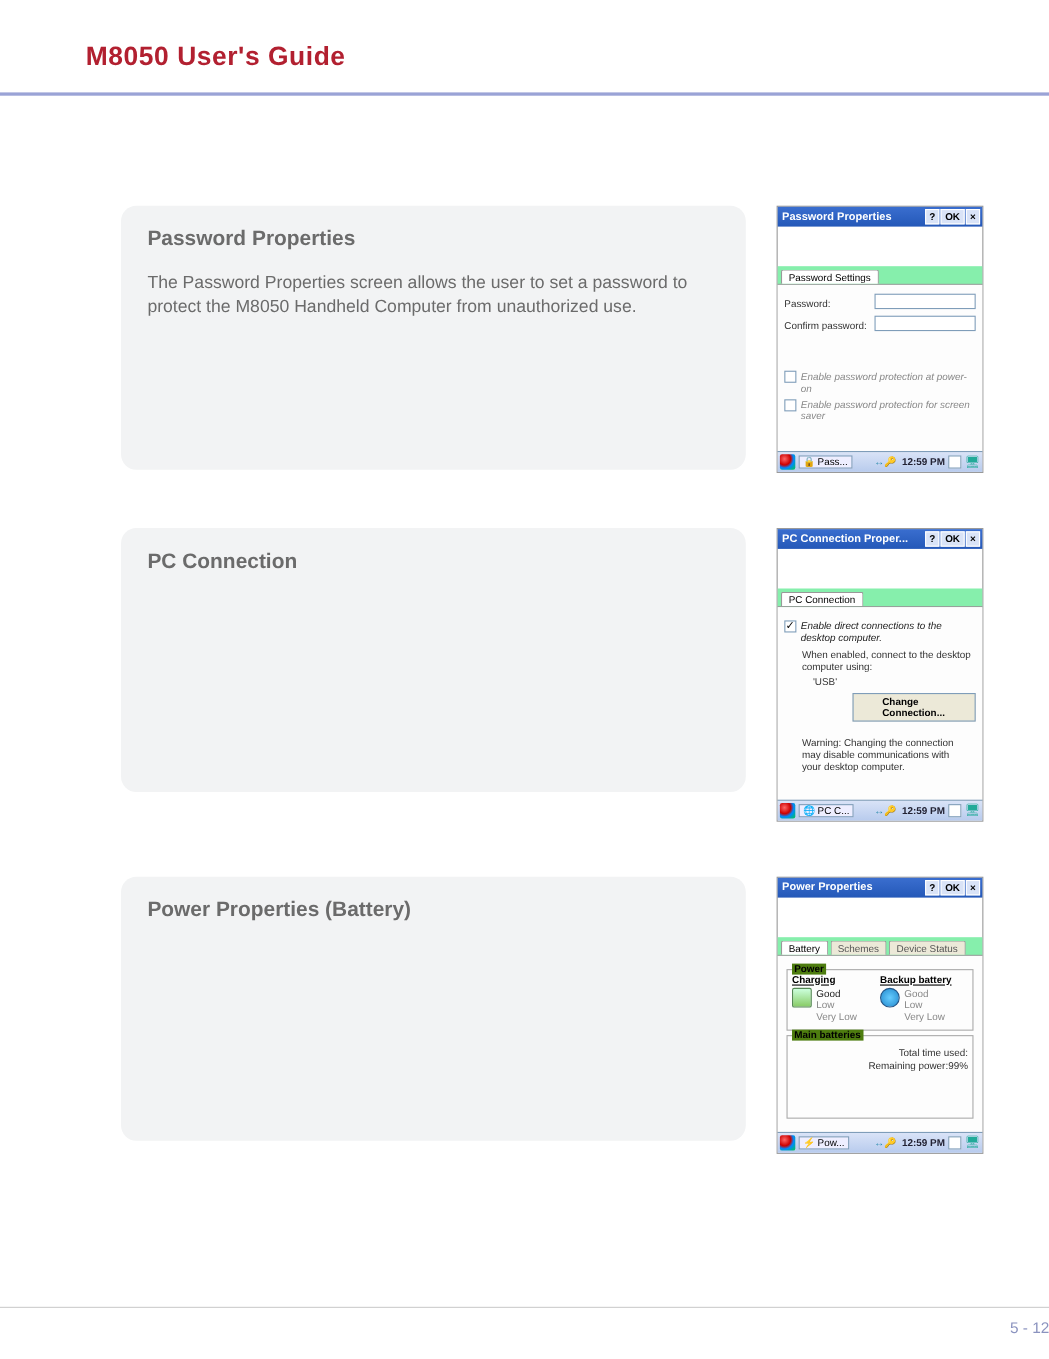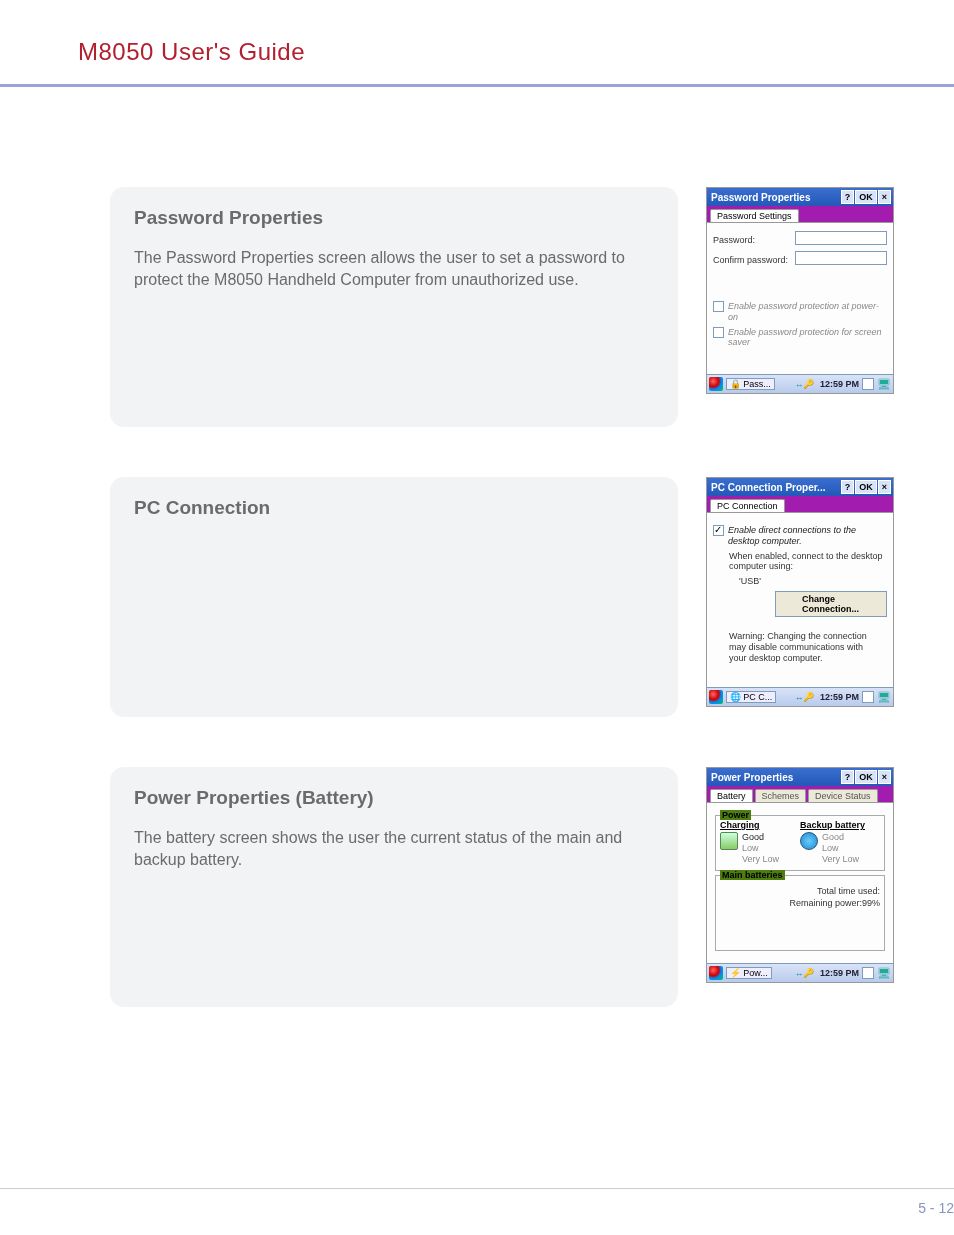--- a/index.html
+++ b/index.html
@@ -10,21 +10,21 @@
     font-family: "Century Gothic", "Trebuchet MS", Arial, sans-serif;
     color: #6b6b6b;
     position: relative;
   }
   .page-header {
     padding: 38px 0 0 78px;
   }
   .page-title {
     color: #b22030;
     font-size: 24px;
-    font-weight: normal;
+    font-weight: bold;
     letter-spacing: 0.5px;
   }
   .header-rule {
     margin-top: 18px;
     border: none;
     border-top: 3px solid #9aa3d6;
     width: 100%;
   }
   .content {
     padding: 100px 60px 0 110px;
@@ -80,22 +80,23 @@
     font-weight: bold;
     padding: 0 3px;
     border: 1px solid #fff;
     line-height: 12px;
   }
   .ss-tbtn.close { color: #000; }
   .ss-tabs {
     display: flex;
     border-bottom: 1px solid #999;
     padding: 3px 3px 0 3px;
-    background: #a21caf;
+    background: #86efac;
     gap: 2px;
+    margin-top: 36px;
   }
   .ss-tab {
     background: #fff;
     border: 1px solid #999;
     border-bottom: none;
     padding: 1px 6px;
     font-size: 9px;
     border-radius: 2px 2px 0 0;
   }
   .ss-tab.inactive { background: #ece9d8; color: #555; }
@@ -310,21 +311,20 @@
         <span class="tb-time">12:59 PM</span>
         <span class="tb-icon"></span>
         <span class="tb-desk">🖥</span>
       </div>
     </div>
   </div>
 
   <div class="section section-3">
     <div class="section-text">
       <div class="section-heading">Power Properties (Battery)</div>
-      <div class="section-body">The battery screen shows the user the current status of the main and backup battery.</div>
     </div>
     <div class="screenshot">
       <div class="ss-titlebar">
         <span class="ss-title">Power Properties</span>
         <div class="ss-titlebtns">
           <span class="ss-tbtn">?</span>
           <span class="ss-tbtn">OK</span>
           <span class="ss-tbtn close">×</span>
         </div>
       </div>

